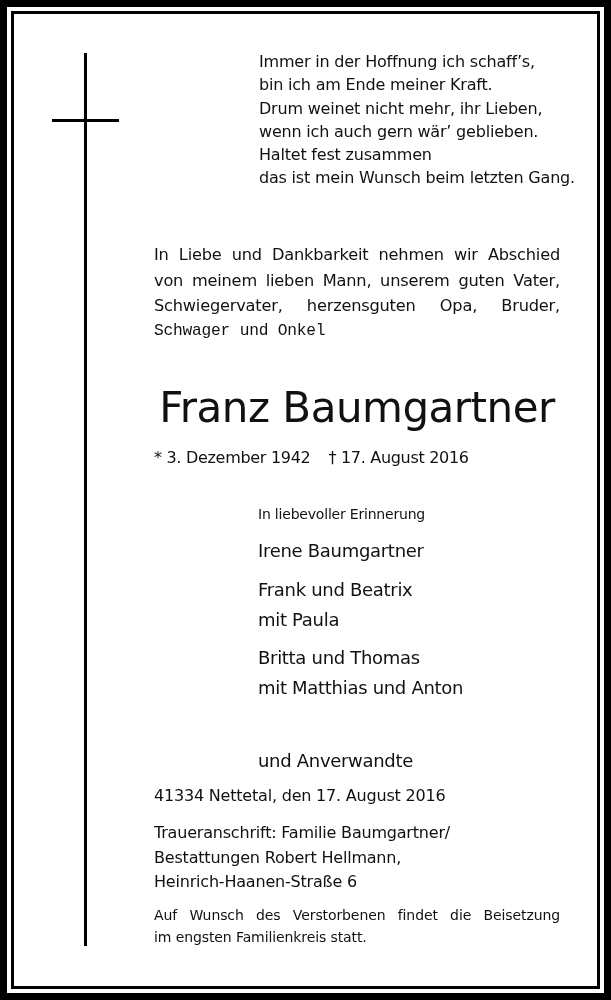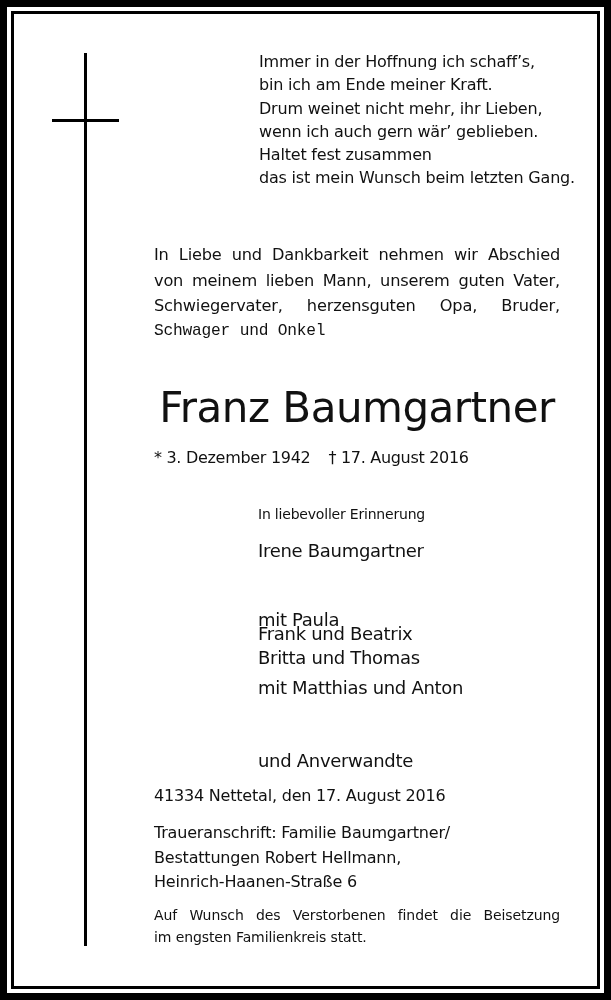--- a/index.html
+++ b/index.html
@@ -40,21 +40,21 @@
   .dates {
     left: 154px; top: 414px; width: 406px; text-align: left;
     font-size: 16px; line-height: 24px; letter-spacing: -0.3px; margin-top: 32px;
   }
   .dates .gap { display: inline-block; width: 18px; }
   .memory-label {
     left: 258px; top: 503px; font-size: 14px; line-height: 22px; letter-spacing: -0.2px;
   }
   .family { left: 258px; font-size: 18px; line-height: 30px; letter-spacing: -0.3px; }
   .f1 { top: 536px; }
-  .f2 { top: 575px; margin-top: 44px; }
+  .f2 { top: 575px; }
   .f3 { top: 605px; }
   .f4 { top: 643px; }
   .f5 { top: 673px; }
   .f6 { top: 746px; }
   .place-date {
     left: 154px; top: 784px; font-size: 16px; line-height: 24px; letter-spacing: -0.2px; text-align: center;
   }
   .address {
     left: 154px; top: 821px; font-size: 16px; line-height: 24.5px; letter-spacing: -0.2px;
   }

